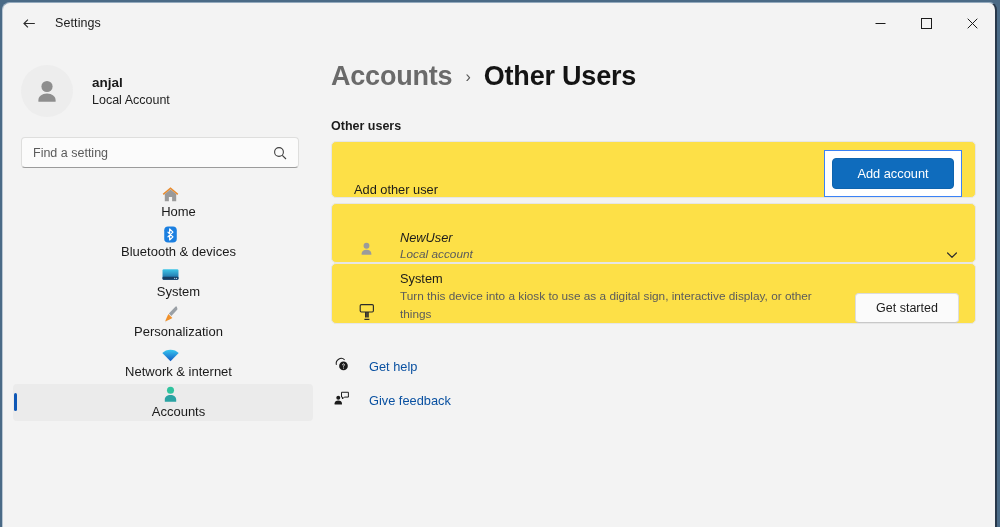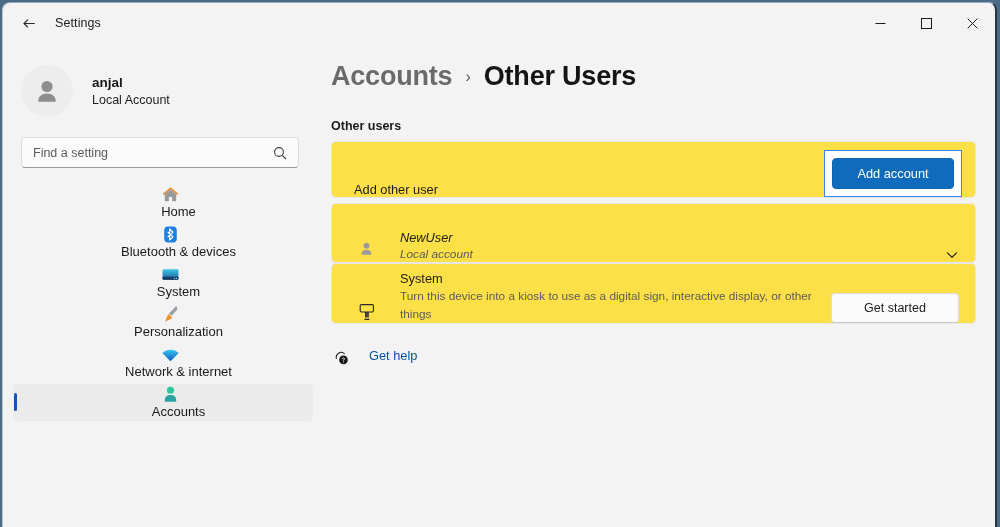--- a/index.html
+++ b/index.html
@@ -172,21 +172,21 @@
   #newuser-sub { font-size: 11.8px; color: #5b5b5b; line-height: 16px; }
   #newuser-chevron { color: #2d2d2d; display: flex; }
 
   #kiosk-card { height: 61px; padding: 0 16px 0 22px; }
   #kiosk-icon { width: 26px; flex: 0 0 auto; display: flex; align-items: center; justify-content: center; }
   #kiosk-text { margin-left: 20px; flex: 1 1 auto; padding-right: 14px; }
   #kiosk-title { font-size: 12.8px; color: #1b1b1b; line-height: 17px; }
   #kiosk-desc { font-size: 11.8px; color: #5b5b5b; line-height: 18px; max-width: 420px; }
 
   #get-started-btn {
-    width: 128px; height: 30px;
+    width: 104px; height: 30px;
     background: #fbfbfb;
     border: 1px solid #dcdcdc;
     border-bottom-color: #c8c8c8;
     border-radius: 4px;
     font-family: "Liberation Sans", sans-serif;
     font-size: 12.5px; color: #1b1b1b;
     cursor: default;
     flex: 0 0 auto;
   }
 
@@ -207,21 +207,21 @@
     border-radius: 4px;
     color: #ffffff;
     font-family: "Liberation Sans", sans-serif;
     font-size: 12.8px;
     cursor: default;
   }
 
   
   #footer-links { margin: 24px 0 0 8px; }
   .footer-link {
-    display: flex; align-items: flex-start;
+    display: flex; align-items: flex-end;
     height: 26px; margin-bottom: 8px;
   }
   .footer-icon {
     width: 20px; height: 20px;
     display: flex; align-items: center; justify-content: center;
     color: #1b1b1b;
     flex: 0 0 auto;
   }
   .footer-text {
     margin-left: 18px;
@@ -431,16 +431,26 @@
         <span class="footer-icon">
           <svg width="17" height="17" viewBox="0 0 18 18" fill="none" stroke="#1b1b1b" stroke-width="1.1">
             <path d="M3.6 9.3A5.3 5.3 0 0 1 12.3 4"></path>
             <circle cx="11.1" cy="10.5" r="4.6" fill="#1b1b1b" stroke="none"></circle>
             <path d="M10.1 9.3c0-.6.5-1 1-1s1 .4 1 1c0 .8-1 .8-1 1.6" stroke="#fff" stroke-width=".9" stroke-linecap="round"></path>
             <circle cx="11.1" cy="12.6" r=".55" fill="#fff" stroke="none"></circle>
           </svg>
         </span>
         <span class="footer-text">Get help</span>
       </div>
+      <div class="footer-link">
+        <span class="footer-icon">
+          <svg width="17" height="17" viewBox="0 0 18 18" fill="#1b1b1b">
+            <circle cx="5.6" cy="8.3" r="2.1"></circle>
+            <path d="M5.6 11.1c-2.3 0-3.9 1.3-3.9 3v1.2h7.8v-1.2c0-1.7-1.6-3-3.9-3z"></path>
+            <path d="M9 2.4h7.3v5.1H12l-2 2v-2H9z" fill="none" stroke="#1b1b1b" stroke-width="1.05" stroke-linejoin="round"></path>
+          </svg>
+        </span>
+        <span class="footer-text">Give feedback</span>
+      </div>
     </div>
 
   </div>
 </div>
 
 </body></html>

